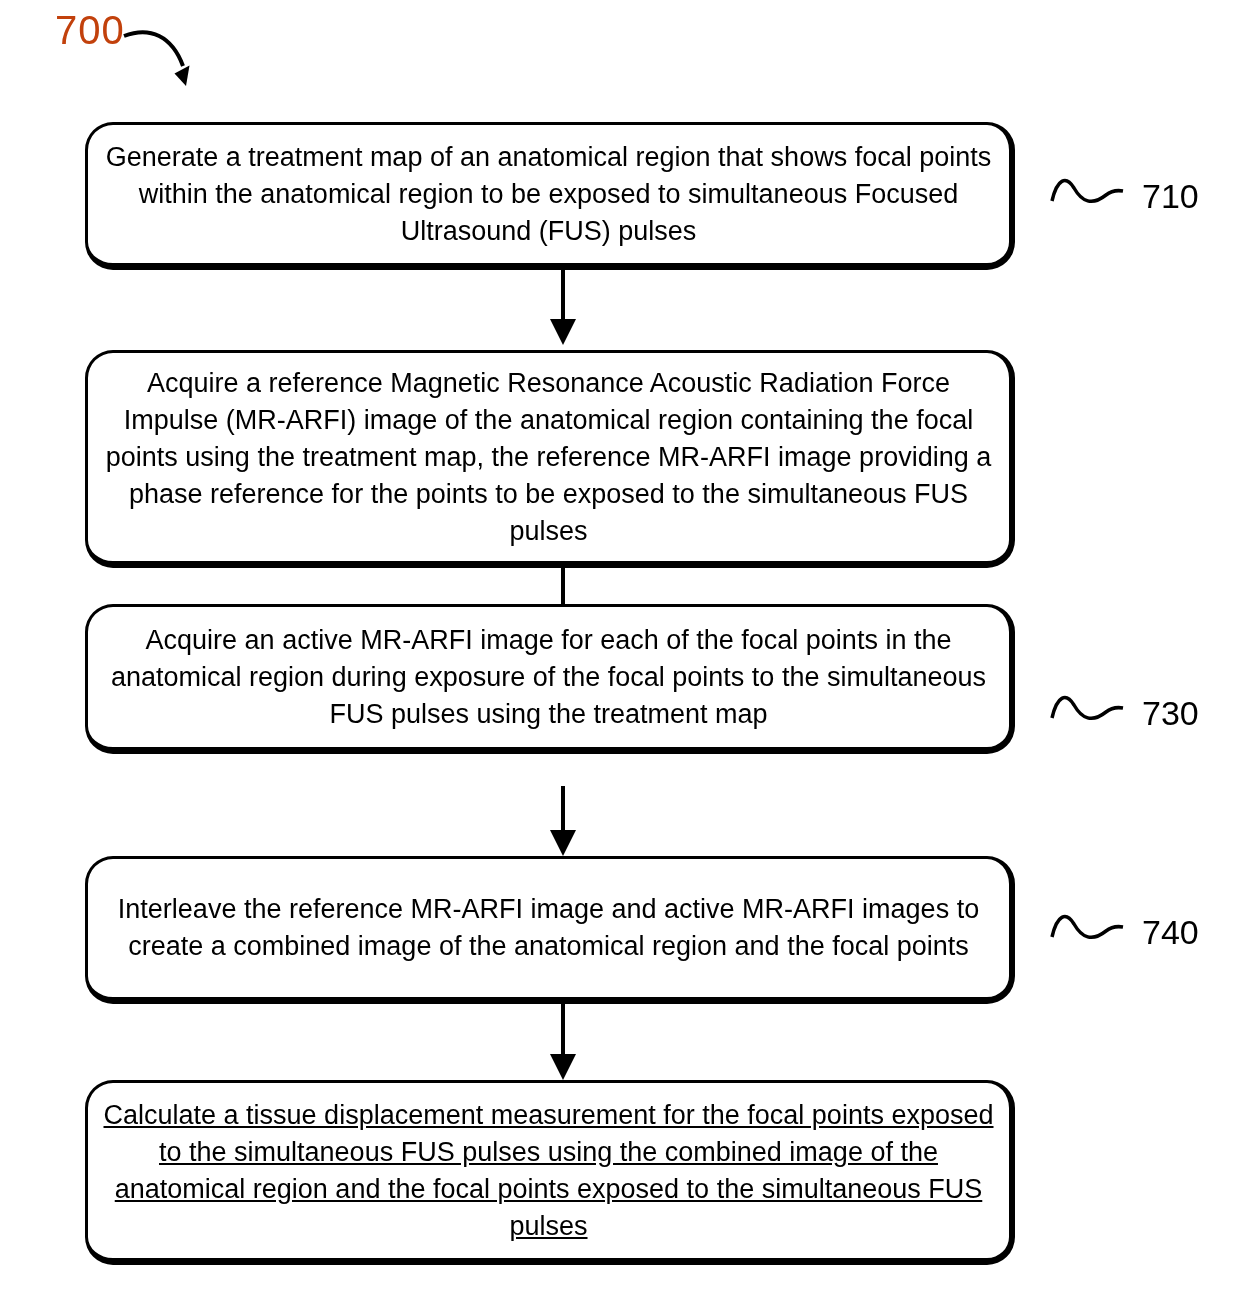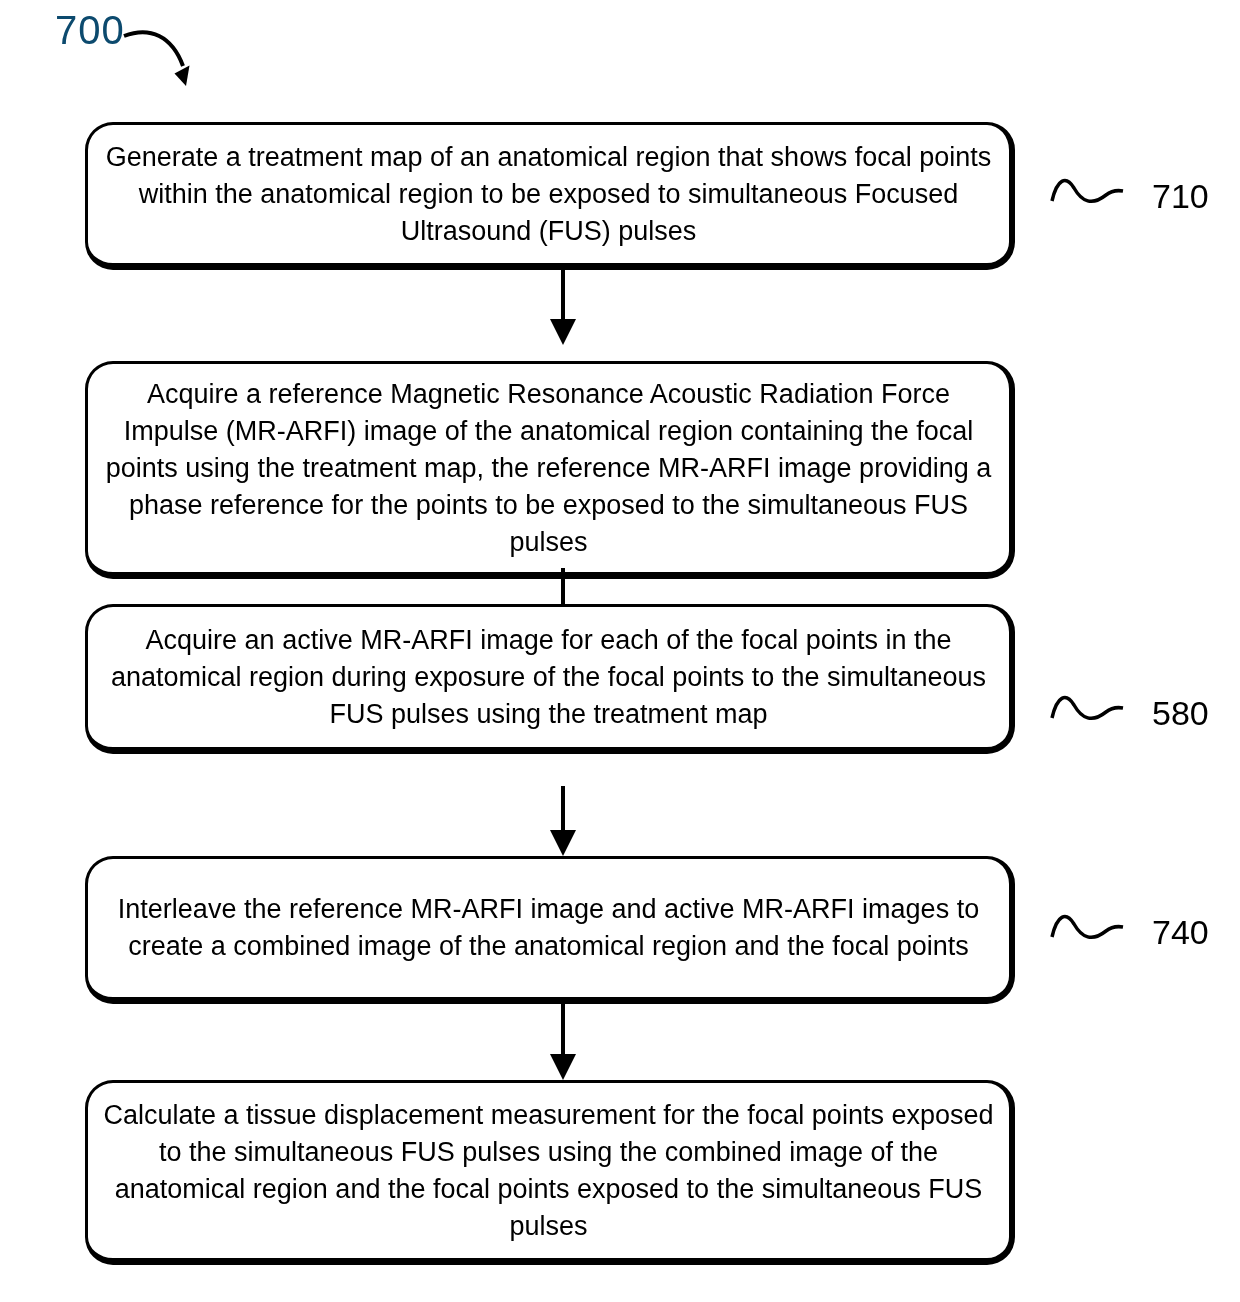--- a/index.html
+++ b/index.html
@@ -15,21 +15,21 @@
     font-family: "Liberation Sans", sans-serif;
     color: #000000;
     overflow: hidden;
   }
   .fig-label {
     position: absolute;
     left: 55px;
     top: 8px;
     font-size: 40px;
     letter-spacing: 1px;
-    color: #0c4a6e;
+    color: #c2410c;
   }
   .fig-pointer {
     position: absolute;
     left: 120px;
     top: 24px;
     width: 90px;
     height: 65px;
   }
   .step-box {
     position: absolute;
@@ -75,21 +75,21 @@
     height: 52px;
     display: flex;
     align-items: center;
   }
   .ref-group svg {
     flex: 0 0 auto;
   }
   .ref-num {
     font-size: 34px;
     color: #000;
-    margin-left: 22px;
+    margin-left: 12px;
     white-space: nowrap;
   }
 </style>
 </head>
 <body>
 
 <div class="canvas">
 
   <div class="fig-label">700</div>
   <svg class="fig-pointer" viewBox="0 0 90 65">
@@ -104,53 +104,53 @@
     <svg width="80" height="52" viewBox="0 0 80 52">
       <path d="M 2 31 C 7 9, 16 5, 24 18 C 32 32, 42 36, 56 25 C 61 21, 67 20, 73 21" stroke="#000" stroke-width="3.5" fill="none"></path>
     </svg>
     <span class="ref-num">710</span>
   </div>
   <div class="flow-arrow" style="top:270px;">
     <div class="stem" style="height:49px;"></div>
     <div class="head"></div>
   </div>
 
-  <div class="step-box" style="top:361px; height:218px;">
+  <div class="step-box" style="top:350px; height:218px;">
     <span>Acquire a reference Magnetic Resonance Acoustic Radiation Force Impulse (MR-ARFI) image of the anatomical region containing the focal points using the treatment map, the reference MR-ARFI image providing a phase reference for the points to be exposed to the simultaneous FUS pulses</span>
   </div>
   <div class="flow-arrow" style="top:568px;">
     <div class="stem" style="height:42px;"></div>
     <div class="head"></div>
   </div>
 
   <div class="step-box" style="top:604px; height:150px;">
     <span>Acquire an active MR-ARFI image for each of the focal points in the anatomical region during exposure of the focal points to the simultaneous FUS pulses using the treatment map</span>
   </div>
   <div class="ref-group" style="top:687px;">
     <svg width="80" height="52" viewBox="0 0 80 52">
       <path d="M 2 31 C 7 9, 16 5, 24 18 C 32 32, 42 36, 56 25 C 61 21, 67 20, 73 21" stroke="#000" stroke-width="3.5" fill="none"></path>
     </svg>
-    <span class="ref-num">580</span>
+    <span class="ref-num">730</span>
   </div>
   <div class="flow-arrow" style="top:786px;">
     <div class="stem" style="height:44px;"></div>
     <div class="head"></div>
   </div>
 
   <div class="step-box" style="top:856px; height:148px;">
     <span>Interleave the reference MR-ARFI image and active MR-ARFI images to create a combined image of the anatomical region and the focal points</span>
   </div>
   <div class="ref-group" style="top:906px;">
     <svg width="80" height="52" viewBox="0 0 80 52">
       <path d="M 2 31 C 7 9, 16 5, 24 18 C 32 32, 42 36, 56 25 C 61 21, 67 20, 73 21" stroke="#000" stroke-width="3.5" fill="none"></path>
     </svg>
     <span class="ref-num">740</span>
   </div>
   <div class="flow-arrow" style="top:1004px;">
     <div class="stem" style="height:50px;"></div>
     <div class="head"></div>
   </div>
 
-  <div class="step-box" style="top:1080px; height:185px;">
+  <div class="step-box" style="top:1080px; height:185px;text-decoration:underline;">
     <span>Calculate a tissue displacement measurement for the focal points exposed to the simultaneous FUS pulses using the combined image of the anatomical region and the focal points exposed to the simultaneous FUS pulses</span>
   </div>
 
 </div>
 
 </body></html>

